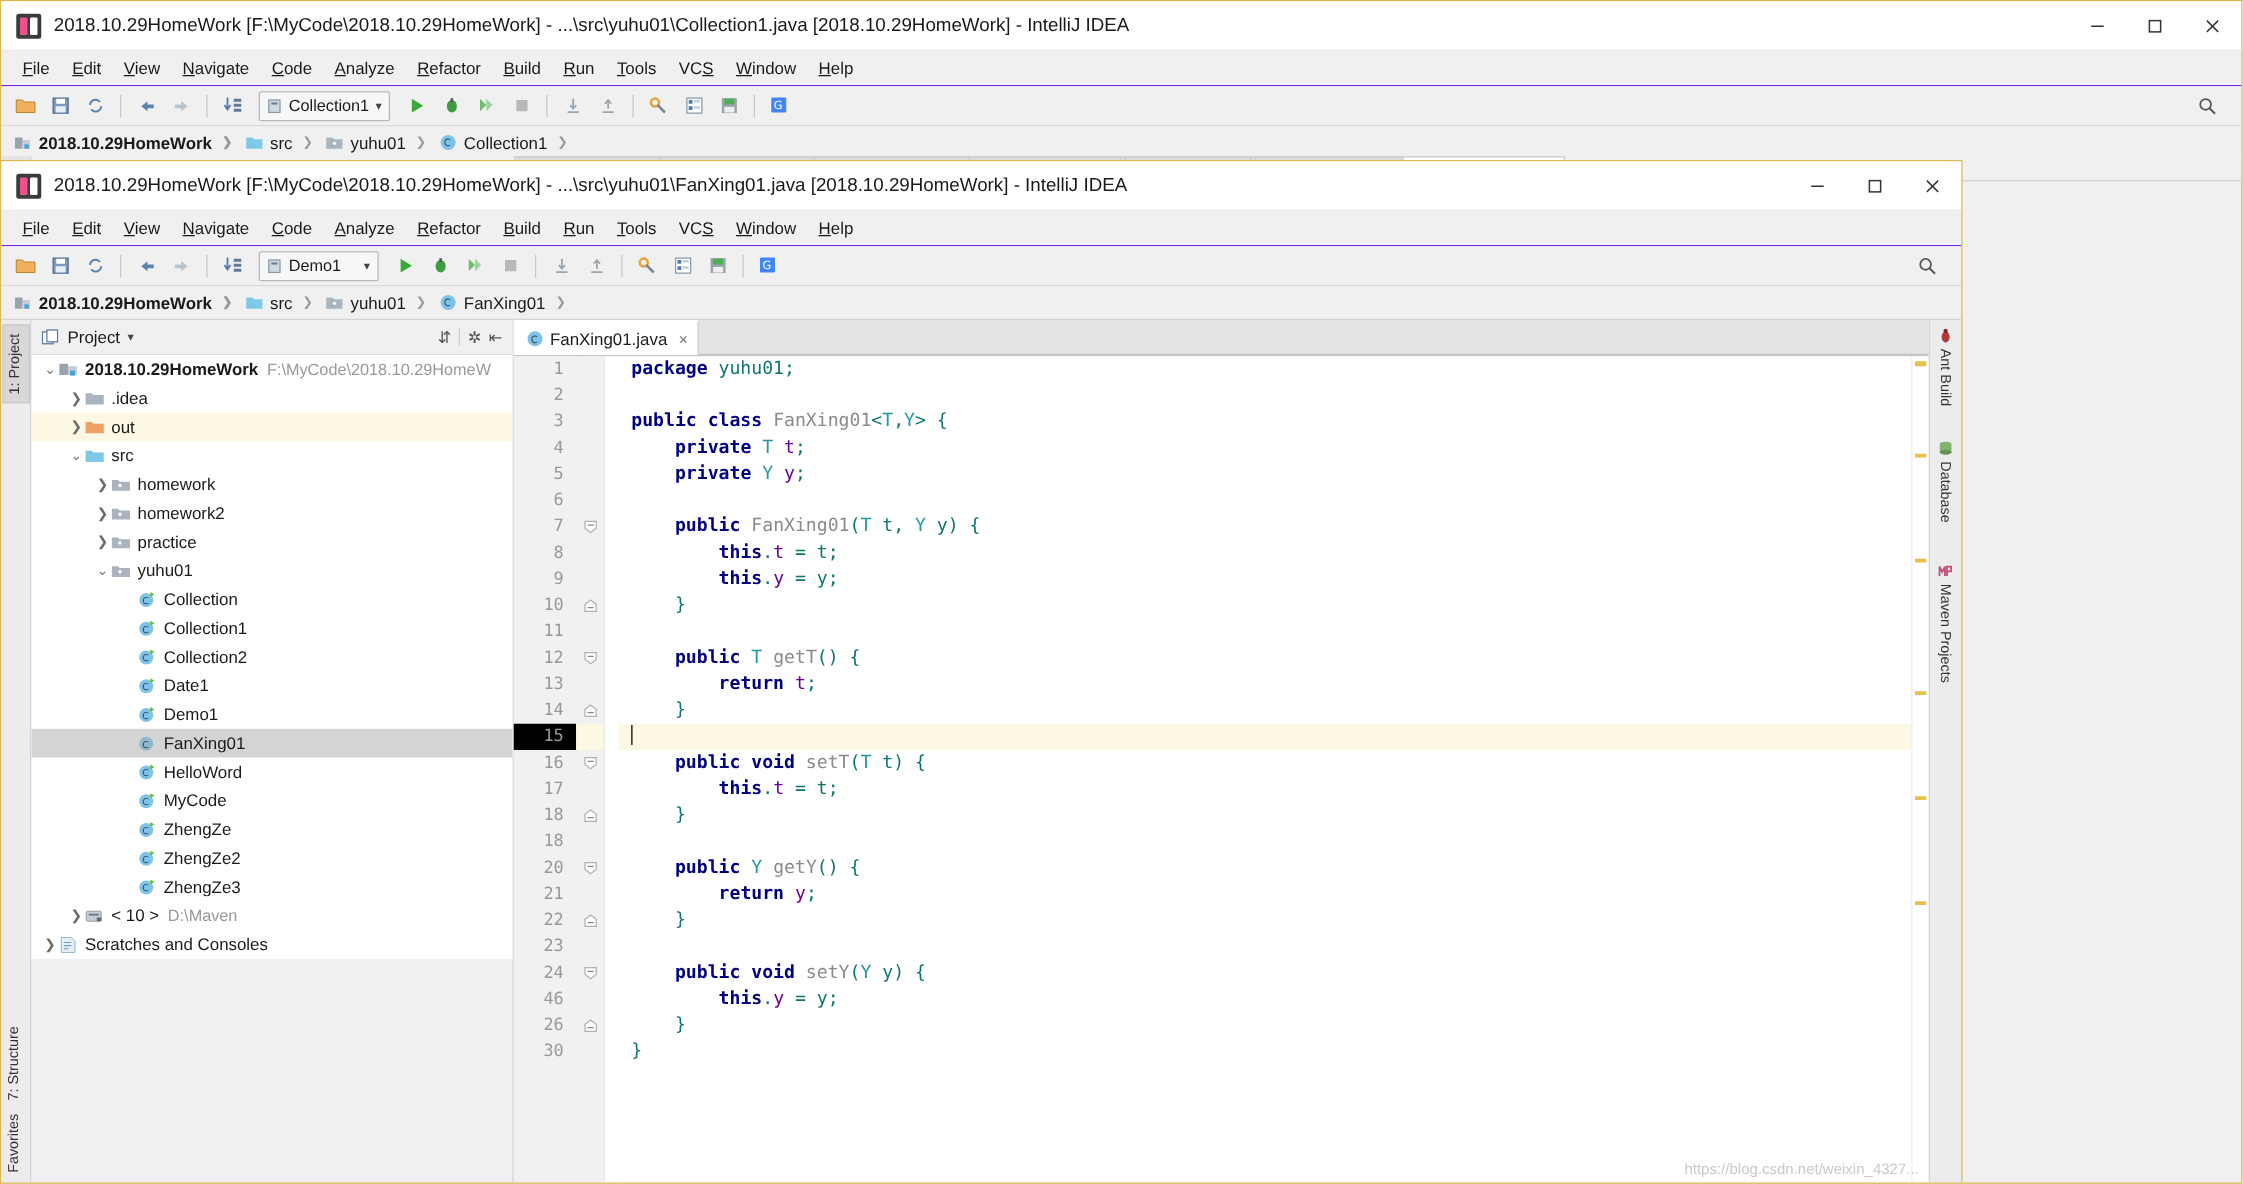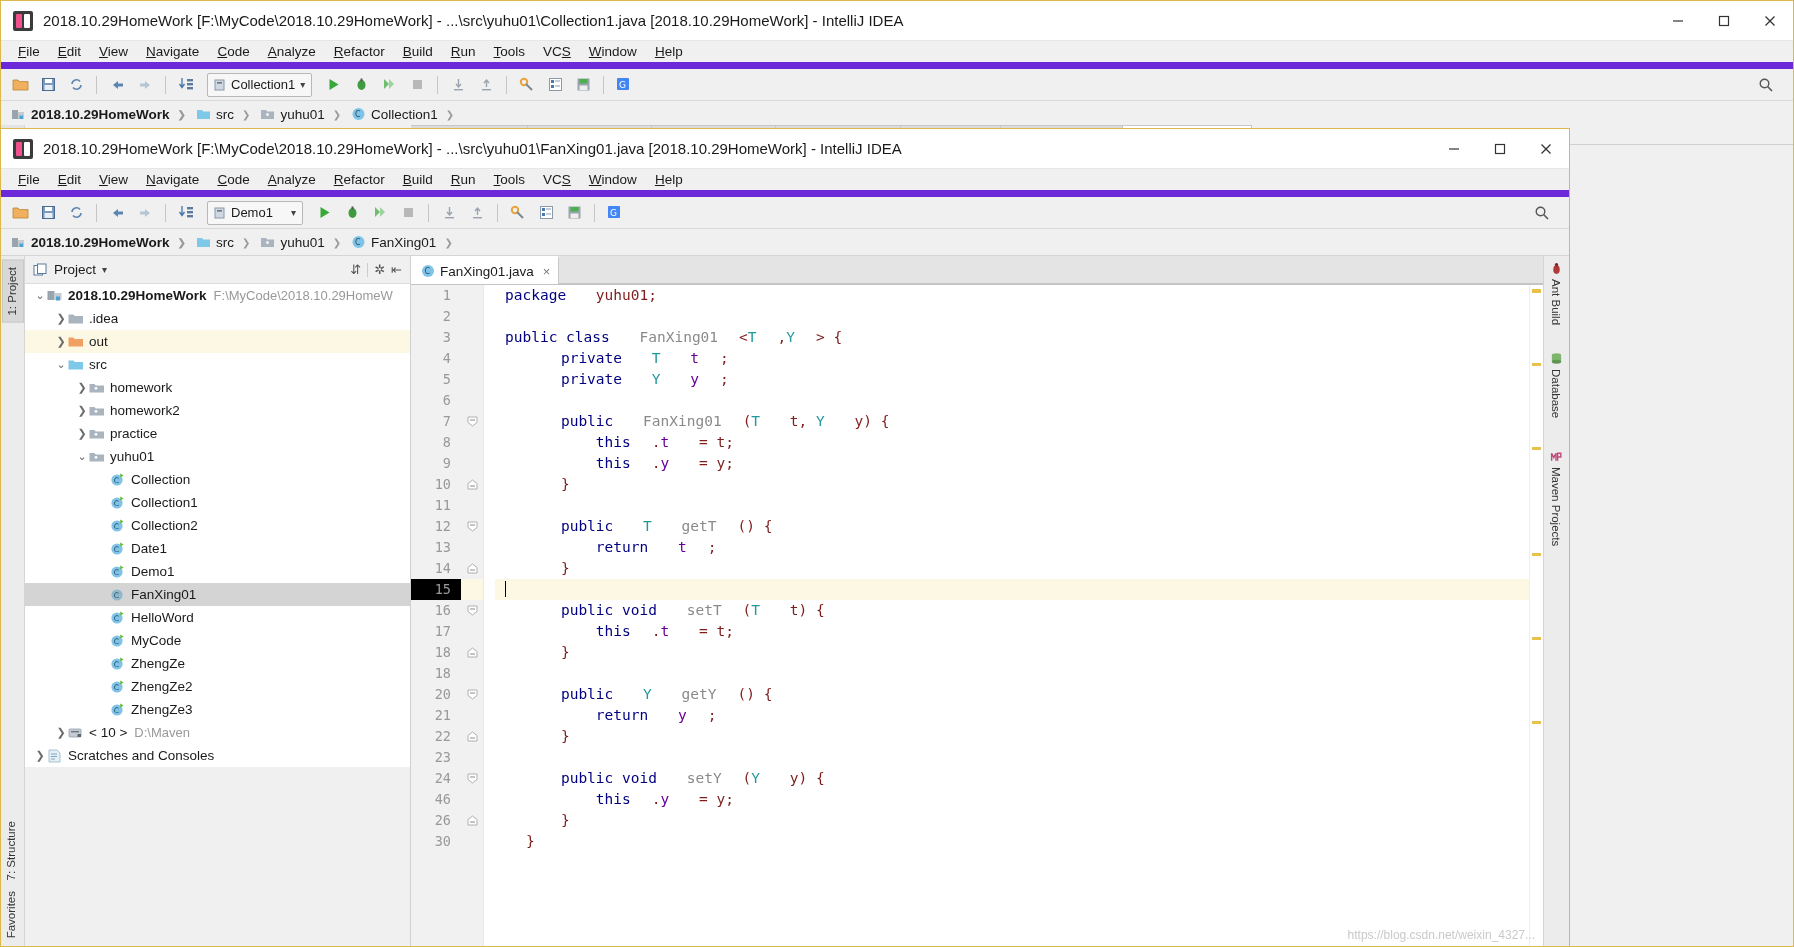--- a/index.html
+++ b/index.html
@@ -18,21 +18,21 @@
                background:#fff; border-radius:1px; }
   .title-text { font-size:15px; color:#1a1a1a; white-space:nowrap; overflow:hidden;
                 text-overflow:ellipsis; flex:1 1 auto; }
   .win-btns { display:flex; align-items:center; flex:0 0 auto; }
   .win-btn { width:46px; height:40px; display:flex; align-items:center; justify-content:center;
              font-size:16px; color:#333; }
   .win-btn svg { display:block; }
 
   
   .menubar { height:28px; background:#f0f0f0; display:flex; align-items:center;
-             padding-left:8px; border-bottom:7px solid #6d28d9; }
+             padding-left:8px; border-bottom:1px solid #6d28d9; }
   .menu-item { font-size:13.5px; color:#1a1a1a; padding:4px 9px; white-space:nowrap; }
   .menu-item u { text-decoration:underline; }
 
   
   .toolbar { height:32px; background:#f0f0f0; display:flex; align-items:center;
              padding-left:6px; gap:2px; border-bottom:1px solid #d9d9d9; }
   .tb { width:26px; height:24px; display:flex; align-items:center; justify-content:center; }
   .tb svg { display:block; }
   .tb-sep { width:1px; height:18px; background:#c6c6c6; margin:0 5px; }
   .runcfg { height:24px; min-width:96px; border:1px solid #b8b8b8; background:#f7f7f7;
@@ -77,25 +77,25 @@
   .etab .x { color:#777; font-size:13px; margin-left:4px; }
   .gutter { background:#f1f1f1; color:#999; text-align:right; font-size:13.5px;
             font-family:"DejaVu Sans Mono", monospace; }
   .gline { height:21px; line-height:21px; padding-right:10px; }
   .fold  { width:22px; background:#f1f1f1; }
   .fline { height:21px; display:flex; align-items:center; justify-content:center; }
   .code  { font-family:"DejaVu Sans Mono", monospace; font-size:14.5px;
            white-space:pre; background:#fff; }
   .cline { height:21px; line-height:21px; padding-left:10px; }
   .cline.cur { background:#fcf8e4; }
-  .kw  { color:#000080; font-weight:normal; }
+  .kw  { color:#000080; font-weight:bold; }
   .ty  { color:#20999d; }
   .fn  { color:#8a8a8a; }
   .fld { color:#660099; }
-  .pl  { color:#7f1d1d;padding-left:21px; }
+  .pl  { color:#0f766e; }
   .caret { display:inline-block; width:1px; height:16px; background:#000;
            vertical-align:-3px; }
   .rico { width:13px; height:13px; flex:0 0 auto; }
 
   .marker { position:absolute; right:8px; width:10px; height:3px; }
   .watermark { position:absolute; right:8px; bottom:4px; font-size:12px; color:#c9c9c9;
                white-space:nowrap; }
 </style>
 </head>
 <body>

